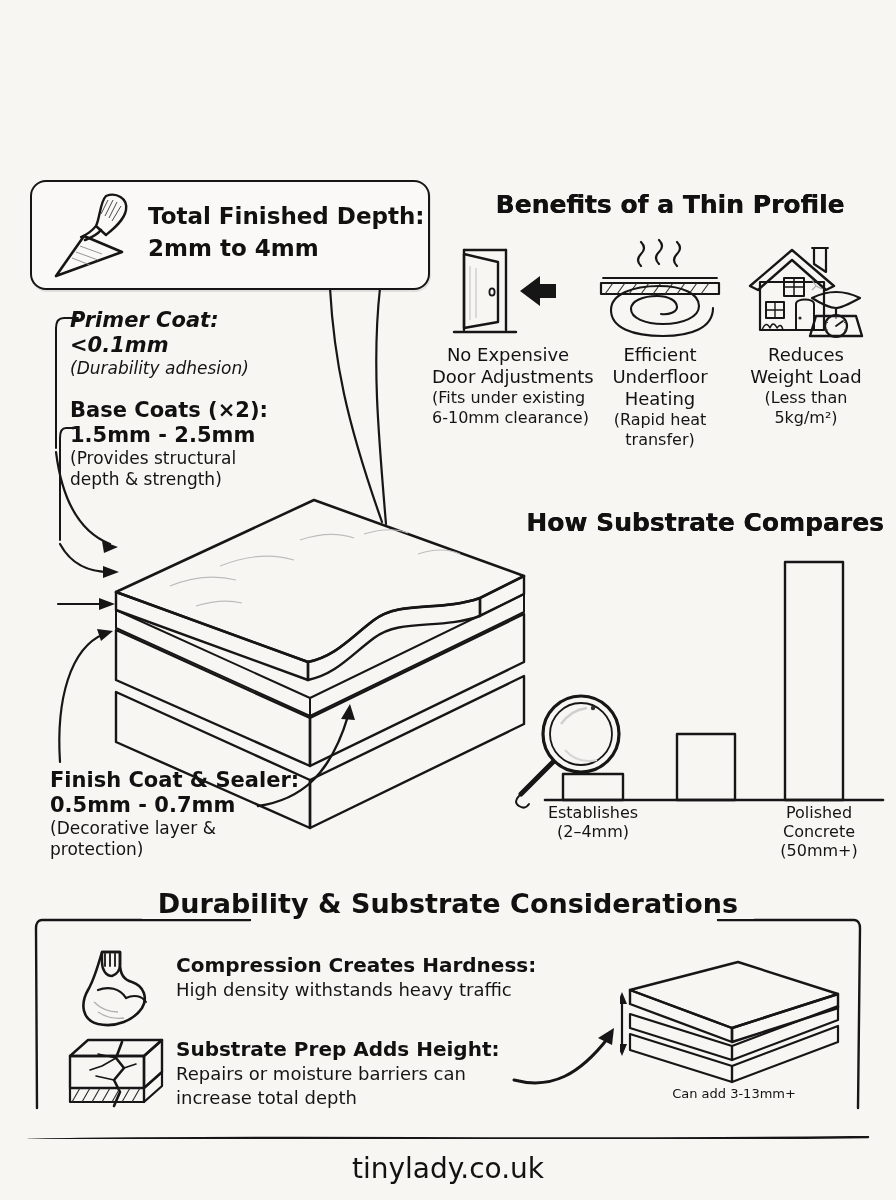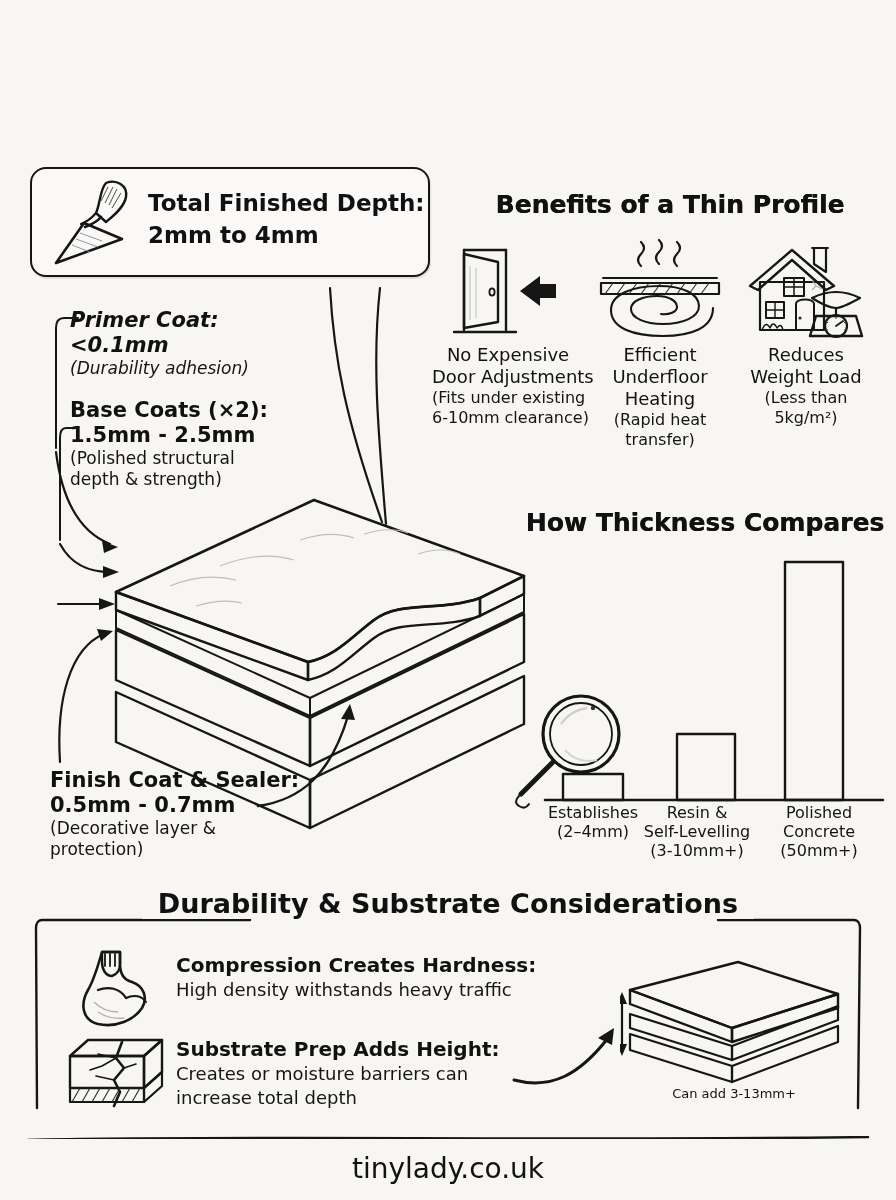--- a/index.html
+++ b/index.html
@@ -49,21 +49,21 @@
   }
   .lbl-sm {
     font-weight: 400;
     font-size: 17px;
     line-height: 21px;
     color: #141414;
   }
 
   
   #depth-callout {
-    left: 30px; top: 167px;
+    left: 30px; top: 180px;
     width: 400px; height: 110px;
   }
   #depth-callout .bubble-body {
     position: absolute; inset: 0;
     border: 2.4px solid #161616;
     border-radius: 16px;
     background: #faf9f7;
     box-shadow: 1px 2px 0 rgba(0,0,0,0.09);
   }
   #depth-callout .txt {
@@ -169,21 +169,21 @@
 
   <div class="layer-label" id="lbl-primer">
     <div class="lbl-b">Primer Coat:</div>
     <div class="lbl-b">&lt;0.1mm</div>
     <div class="lbl-sm">(Durability adhesion)</div>
   </div>
 
   <div class="layer-label" id="lbl-base">
     <div class="lbl-b">Base Coats (×2):</div>
     <div class="lbl-b">1.5mm - 2.5mm</div>
-    <div class="lbl-sm">(Polished structural</div>
+    <div class="lbl-sm">(Provides structural</div>
     <div class="lbl-sm">depth &amp; strength)</div>
   </div>
 
   <div class="layer-label" id="lbl-finish">
     <div class="lbl-b">Finish Coat &amp; Sealer:</div>
     <div class="lbl-b">0.5mm - 0.7mm</div>
     <div class="lbl-sm">(Decorative layer &amp;</div>
     <div class="lbl-sm">protection)</div>
   </div>
 
@@ -381,21 +381,21 @@
       </svg>
     </div>
     <div class="cap">
       <div class="cap-b">Reduces</div>
       <div class="cap-b">Weight Load</div>
       <div class="cap-s">(Less than</div>
       <div class="cap-s">5kg/m²)</div>
     </div>
   </div>
 
-  <div class="abs head" id="compare-title">How Thickness Compares</div>
+  <div class="abs head" id="compare-title">How Substrate Compares</div>
 
   <div class="abs" id="compare-chart">
     <svg width="386" height="270" viewBox="0 0 386 270">
       <defs>
         <pattern id="barHatch" width="9" height="9" patternTransform="rotate(42)" patternUnits="userSpaceOnUse">
           <rect width="9" height="9" fill="#f8f7f5"></rect>
           <line x1="0" y1="0" x2="0" y2="9" stroke="#1e1e1e" stroke-width="1.5"></line>
         </pattern>
       </defs>
 
@@ -414,25 +414,20 @@
       <rect class="ink" stroke-width="2.4" fill="url(#barHatch)" x="58" y="226" width="60" height="26"></rect>
 
       <rect class="ink" stroke-width="2.4" fill="url(#barHatch)" x="172" y="186" width="58" height="66"></rect>
 
       <rect class="ink" stroke-width="2.4" fill="url(#barHatch)" x="280" y="14" width="58" height="238"></rect>
     </svg>
 
     <div class="bar-tick" style="left:6px; top:255px; width:164px;">
       <div>Establishes</div>
       <div>(2–4mm)</div>
-    </div>
-    <div class="bar-tick" style="left:126px; top:255px; width:132px;">
-      <div>Resin &amp;</div>
-      <div>Self-Levelling</div>
-      <div>(3-10mm+)</div>
     </div>
     <div class="bar-tick" style="left:252px; top:255px; width:124px;">
       <div>Polished</div>
       <div>Concrete</div>
       <div>(50mm+)</div>
     </div>
   </div>
 
   <div class="abs" id="bottom-panel">
     <svg style="position:absolute;left:0;top:0" width="840" height="208">
@@ -482,21 +477,21 @@
       <path class="ink" stroke-width="2.2" d="M78,52 L96,36 L96,50 L78,66 Z" fill="none"></path>
     </svg>
 
     <div class="bpoint" id="bpoint-0">
       <div class="b-h">Compression Creates Hardness:</div>
       <div class="b-s">High density withstands heavy traffic</div>
     </div>
 
     <div class="bpoint" id="bpoint-1">
       <div class="b-h">Substrate Prep Adds Height:</div>
-      <div class="b-s">Creates or moisture barriers can</div>
+      <div class="b-s">Repairs or moisture barriers can</div>
       <div class="b-s">increase total depth</div>
     </div>
 
     <svg style="position:absolute;left:480px;top:110px" width="130" height="80">
       <path class="ink" stroke-width="3" d="M6,62 C44,72 72,56 100,20"></path>
       <path fill="#161616" d="M106,10 L90,20 L104,27 Z"></path>
     </svg>
 
     <svg id="slab-ico" width="230" height="124" viewBox="0 0 230 124">
       <defs>

